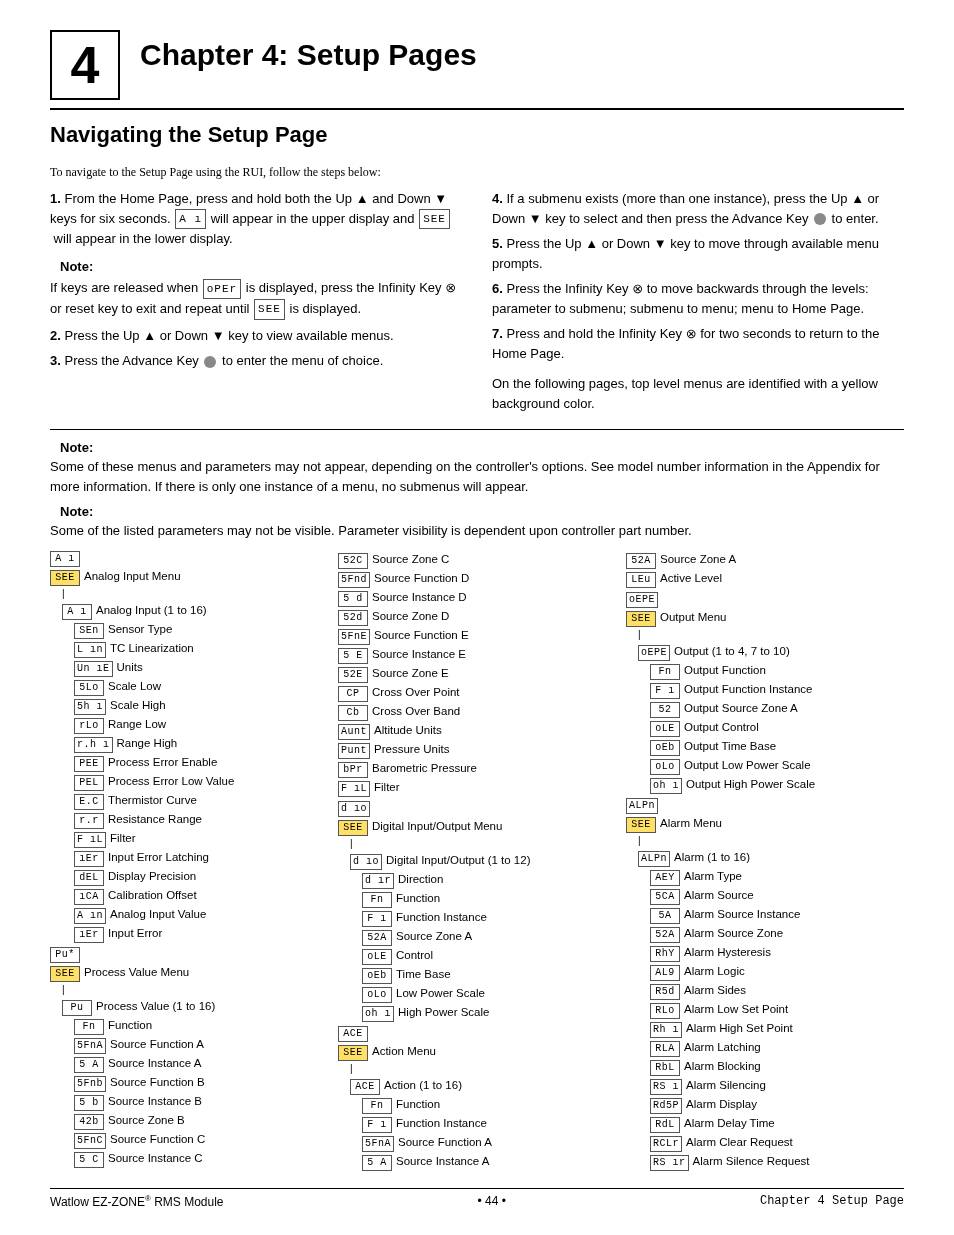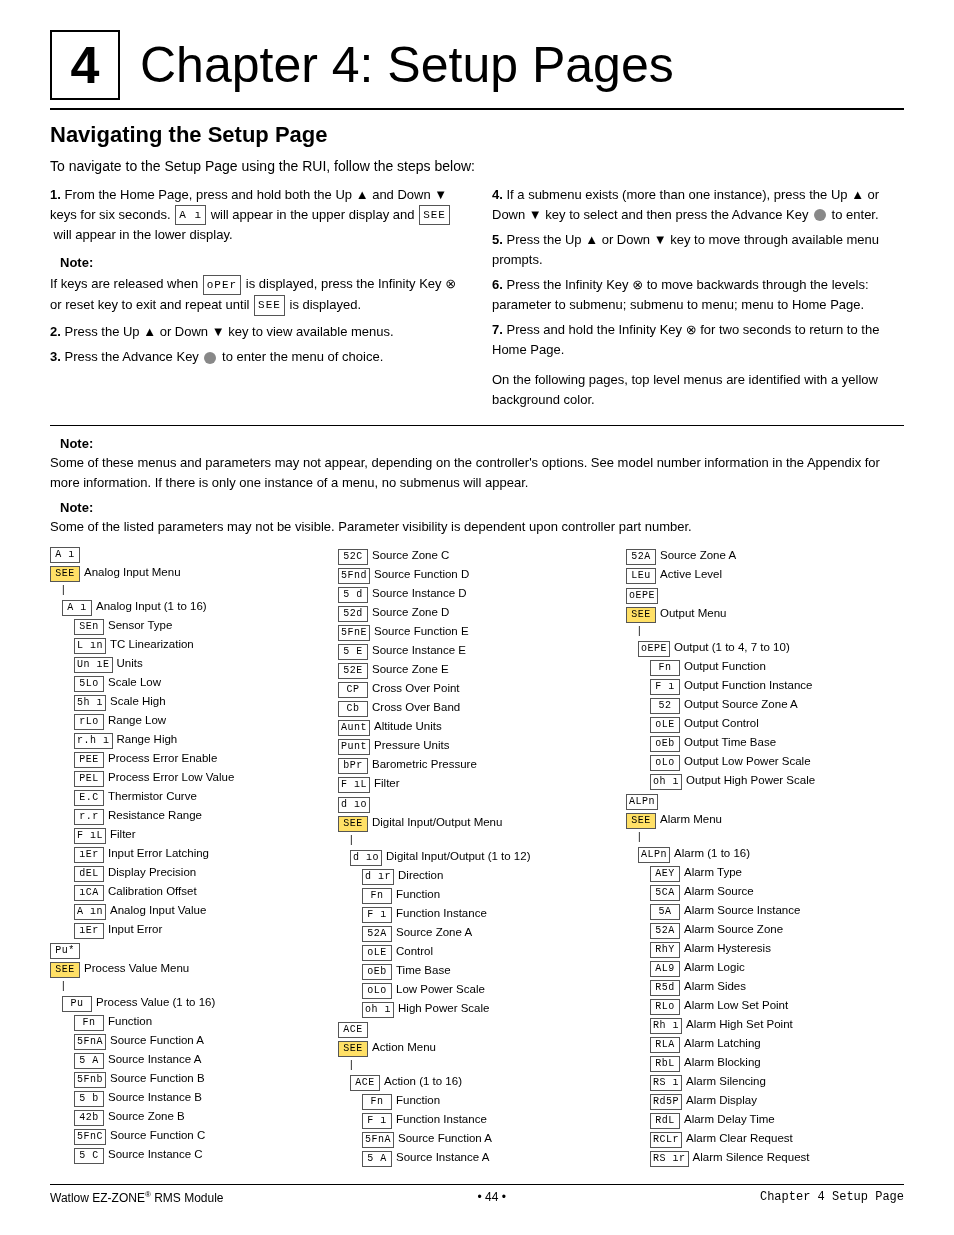--- a/index.html
+++ b/index.html
@@ -30,34 +30,35 @@
       border: 2px solid #000;
       display: flex;
       align-items: center;
       justify-content: center;
       font-size: 52px;
       font-weight: bold;
       margin-right: 20px;
       flex-shrink: 0;
     }
     .chapter-title {
-      font-size: 50px;
-      font-weight: normal;
+      font-size: 30px;
+      font-weight: bold;
       line-height: 1.1;
       padding-top: 8px;
     }
     .section-title {
       font-size: 22px;
       font-weight: bold;
-      margin-bottom: 8px;
+      margin-bottom: 15px;
       margin-top: 12px;
     }
     .intro-text {
-      font-size: 14px;
+      font-size: 12px;
       line-height: 1.5;
+      font-family: Liberation Serif, serif;
     }
     .two-col {
       display: flex;
       gap: 30px;
       margin-top: 8px;
     }
     .col-left { flex: 1; }
     .col-right { flex: 1; }
     .numbered-list { list-style: none; padding: 0; }
     .numbered-list li {

